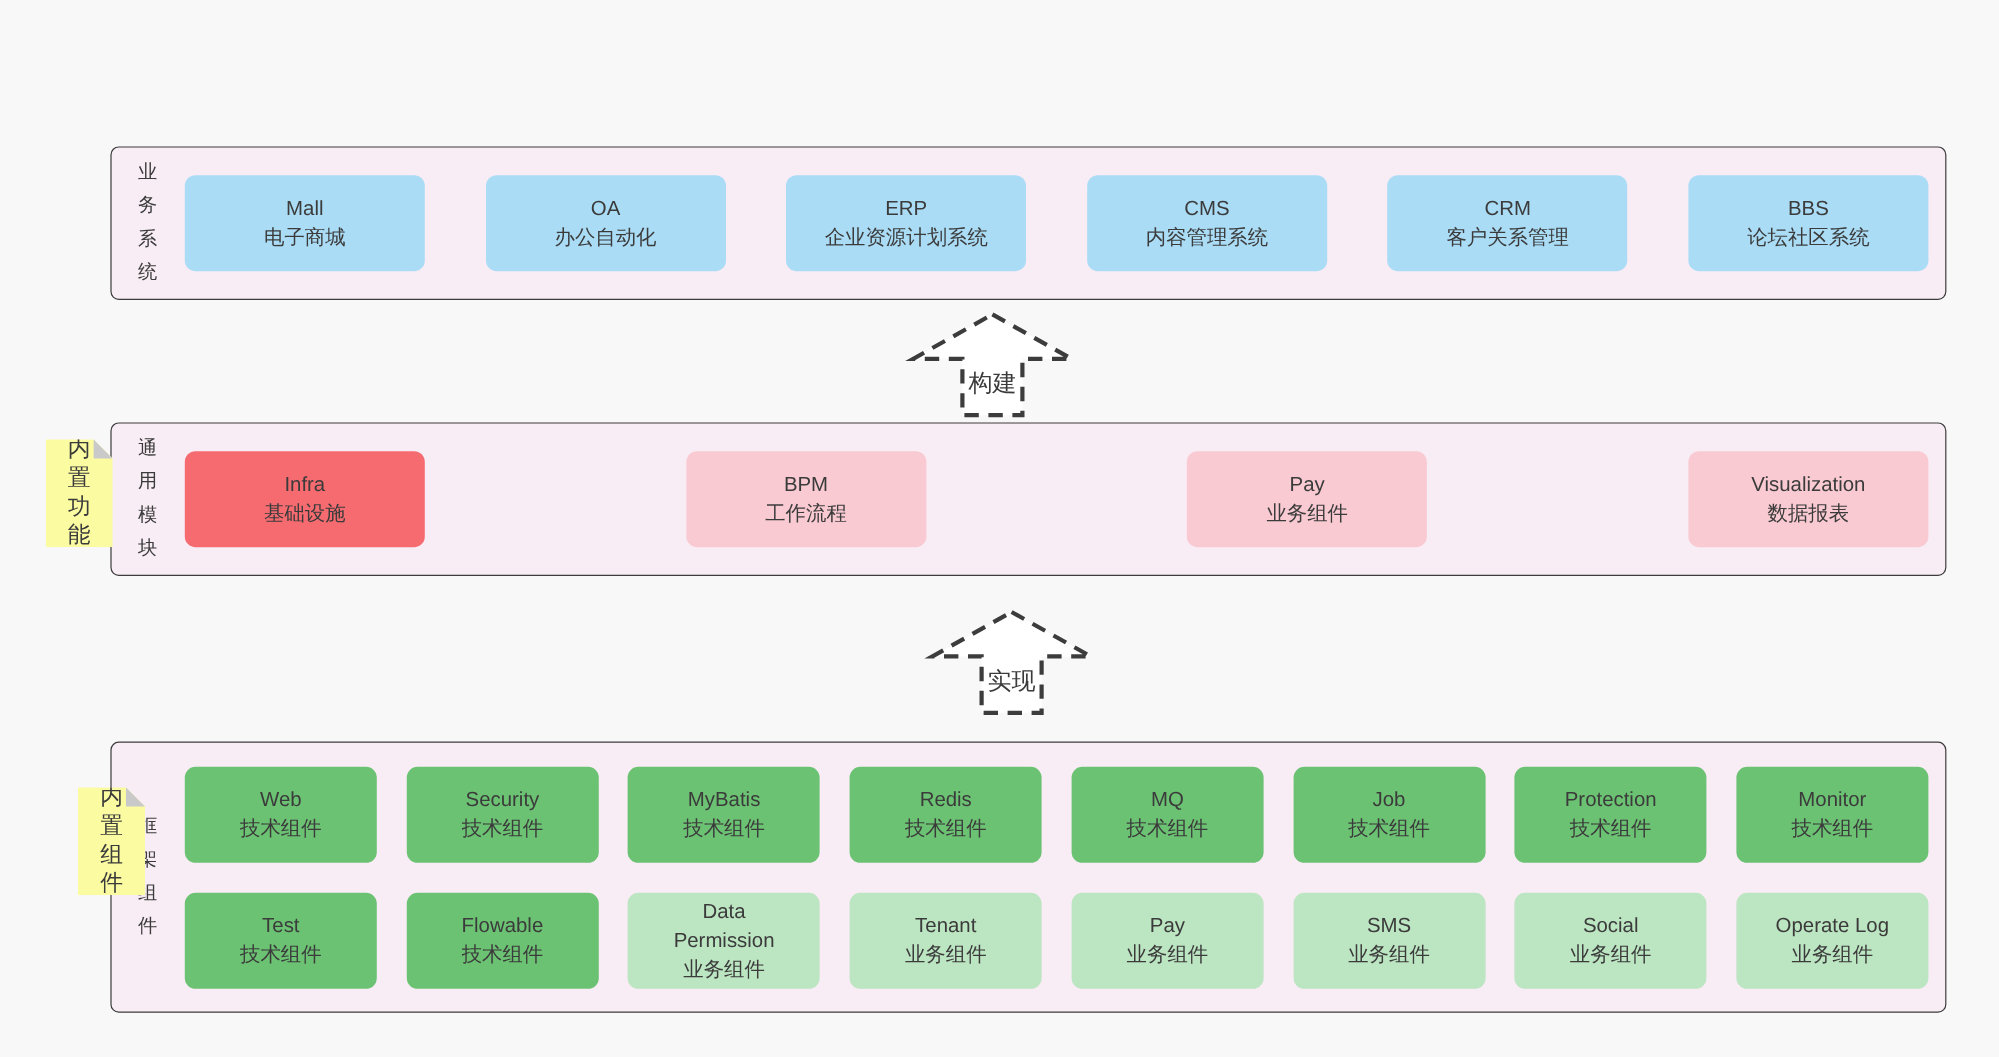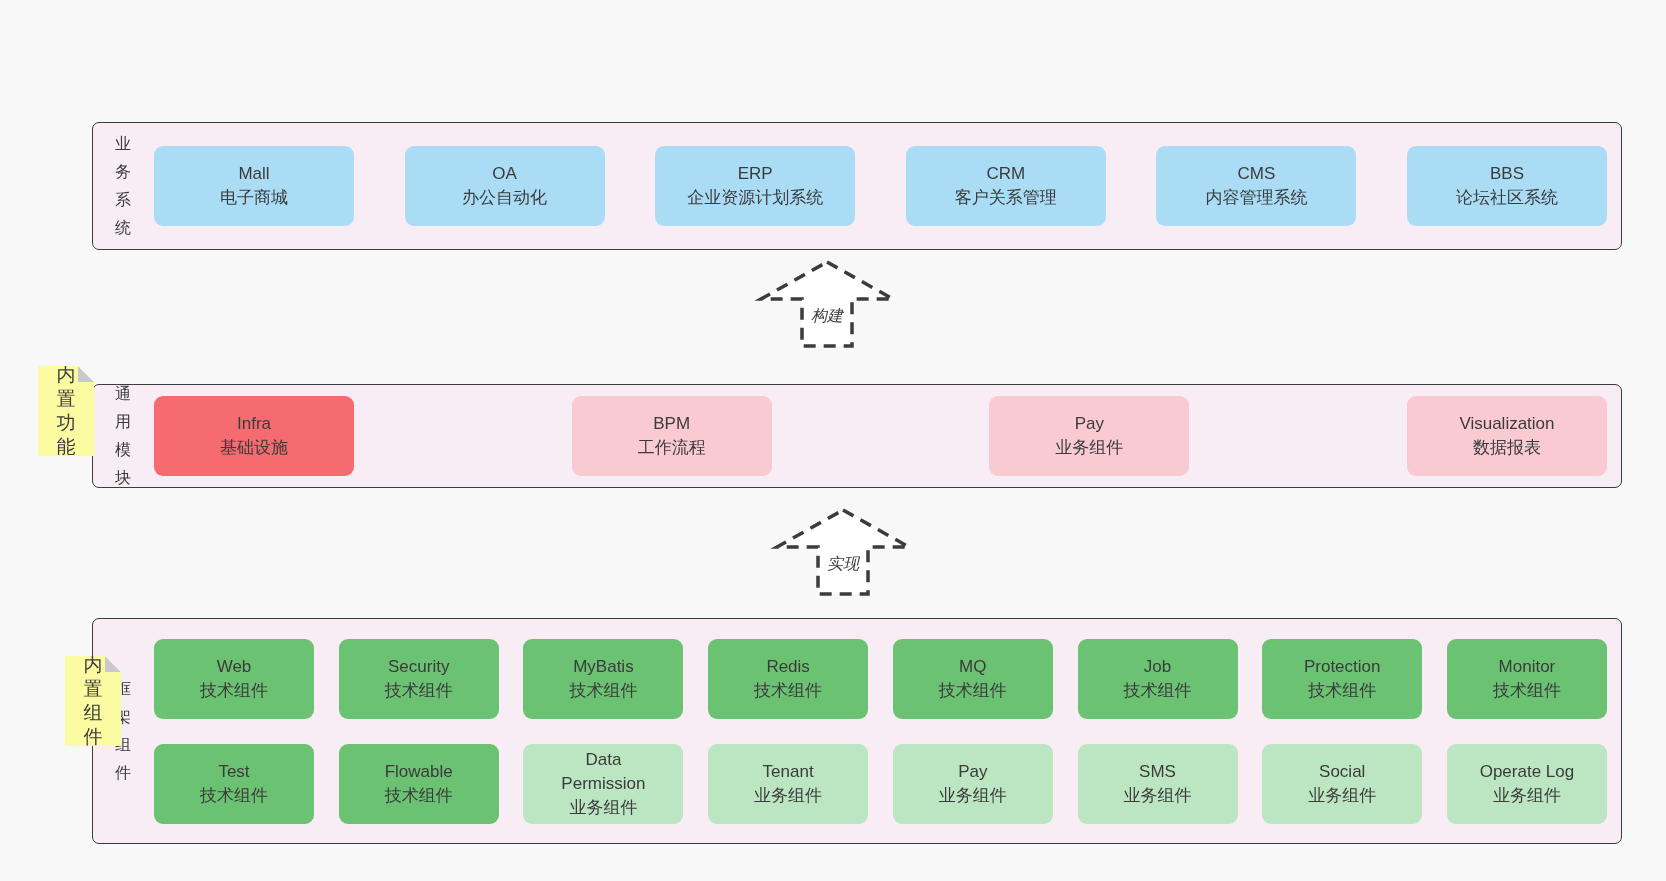--- a/index.html
+++ b/index.html
@@ -9,21 +9,21 @@
   
   .container{
     position:absolute;left:92px;width:1530px;box-sizing:border-box;
     background:var(--c-container-bg,#f8ecf5);
     border:1.6px solid var(--c-container-border,#3c3c3c);
     border-radius:7px;
     display:flex;align-items:center;
     padding:0 14px;
   }
   .container.c1{top:122px;height:128px;}
-  .container.c2{top:384px;height:104px;}
+  .container.c2{top:352px;height:128px;}
   .container.c3{top:618px;height:226px;}
 
   .vlabel{
     width:24px;flex:0 0 24px;
     font-size:16px;line-height:28px;color:var(--c-text,#3b3b3b);
     text-align:right;word-break:break-all;letter-spacing:0;
   }
   .rows{flex:1;margin-left:23px;display:flex;flex-direction:column;gap:25px;}
   .row{display:flex;justify-content:space-between;align-items:center;}
 
@@ -60,21 +60,21 @@
     text-align:center;word-break:break-all;
   }
 
   
   .arrow{position:absolute;width:140px;height:88px;}
   .arrow.a1{left:757px;top:260px;}
   .arrow.a2{left:773px;top:508px;}
   .arrow svg{position:absolute;inset:0;overflow:visible;}
   .arrow-label{
     position:absolute;left:0;right:0;top:46px;text-align:center;
-    font-size:16px;color:var(--c-text,#3b3b3b);font-style:italic;
+    font-size:20px;color:var(--c-text,#3b3b3b);
   }
   .arrow-label span{background:#fff;padding:0 1px;}
 </style>
 </head>
 <body style="background: rgb(248, 248, 248);">
 
 <div class="page">
 
   <section class="container c1 wide">
     <div class="vlabel">业务系统</div>
@@ -86,26 +86,26 @@
           </div>
           <div class="box v-blue">
             <span class="box-line">OA</span>
             <span class="box-line">办公自动化</span>
           </div>
           <div class="box v-blue">
             <span class="box-line">ERP</span>
             <span class="box-line">企业资源计划系统</span>
           </div>
           <div class="box v-blue">
+            <span class="box-line">CMS</span>
+            <span class="box-line">内容管理系统</span>
+          </div>
+          <div class="box v-blue">
             <span class="box-line">CRM</span>
             <span class="box-line">客户关系管理</span>
-          </div>
-          <div class="box v-blue">
-            <span class="box-line">CMS</span>
-            <span class="box-line">内容管理系统</span>
           </div>
           <div class="box v-blue">
             <span class="box-line">BBS</span>
             <span class="box-line">论坛社区系统</span>
           </div>
         </div>
       </div>
   </section>
 
   <div class="arrow a1">

